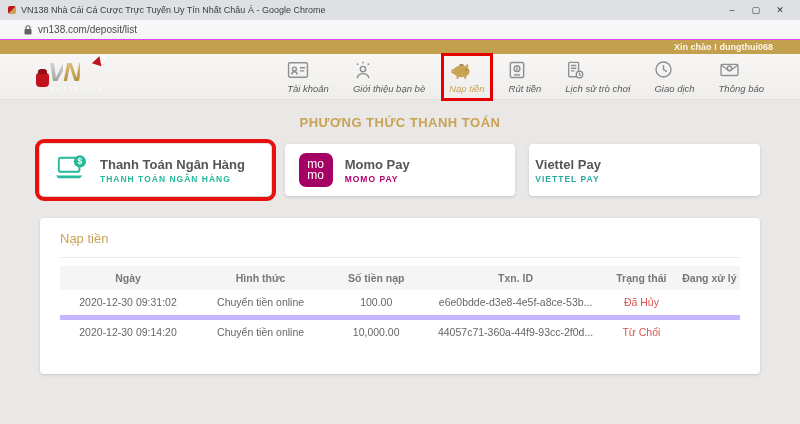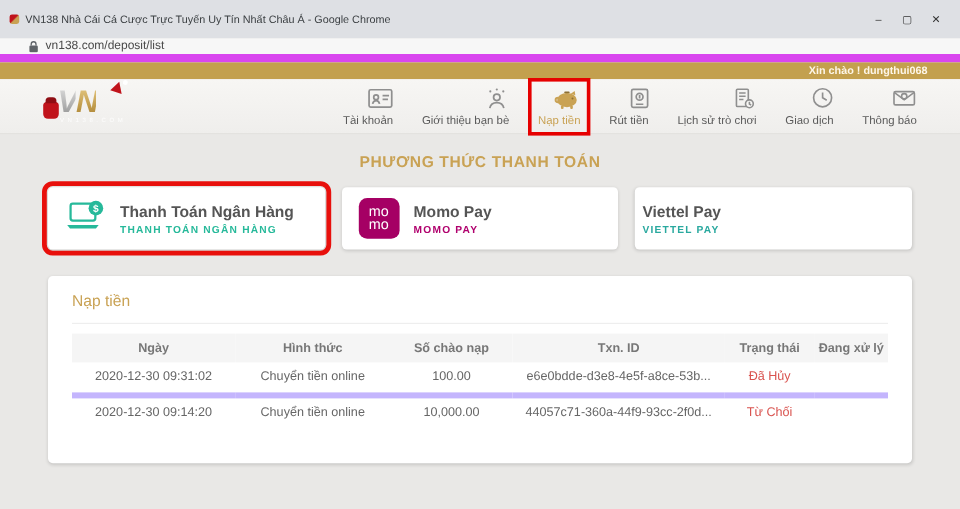--- a/index.html
+++ b/index.html
@@ -1,27 +1,27 @@
 <!DOCTYPE html>
 <html><head>
 <meta charset="utf-8">
 <style>
   * { margin:0; padding:0; box-sizing:border-box; }
   html,body { width:800px; height:424px; overflow:hidden; }
   body { font-family:"Liberation Sans", sans-serif; background:#e9e8e6; }
 
   
-  .titlebar { height:32px; background:#dee0e4; display:flex; align-items:center; padding:0 8px; }
+  .titlebar { height:20px; background:#dee0e4; display:flex; align-items:center; padding:0 8px; }
   .favicon { width:8px; height:8px; border-radius:2px; margin-right:5px;
              background:linear-gradient(135deg,#c0131b 45%,#c9a254 55%); }
   .title-text { font-size:9px; color:#3c4043; flex:1; white-space:nowrap; overflow:hidden; }
   .win-controls { display:flex; align-items:center; gap:0; }
   .win-btn { width:24px; height:16px; display:flex; align-items:center; justify-content:center;
              font-size:9px; color:#333; cursor:default; }
-  .urlbar { height:20px; background:#f7f7f7; border-bottom:7px solid #d946ef;
+  .urlbar { height:20px; background:#f7f7f7; border-bottom:1px solid #d946ef;
             display:flex; align-items:center; padding:0 10px; }
   .lock-icon { margin:0 6px 0 14px; display:flex; }
   .url-text { font-size:10px; color:#4a4a4a; }
 
   
   .gold-strip { height:14px; background:#c3a04e; display:flex; align-items:center;
                 justify-content:flex-end; padding-right:27px; }
   .greeting { font-size:9px; color:#fdf6e8; font-weight:bold; }
 
   
@@ -41,22 +41,22 @@
   .santa-hat::after { content:""; position:absolute; left:3px; top:-3px; width:4px; height:4px;
                       border-radius:50%; background:#fff; }
   .gift-bag { position:absolute; left:6px; top:16px; width:13px; height:14px;
               background:#c0131b; border-radius:3px 3px 4px 4px; }
   .gift-bag::before { content:""; position:absolute; left:2px; top:-4px; width:9px; height:5px;
                       background:#8f0e14; border-radius:3px 3px 0 0; }
   .logo-sub { position:absolute; left:20px; top:29px; font-size:5px; letter-spacing:3px;
               color:#ffffff; opacity:.9; }
 
   .nav { margin-left:auto; display:flex; align-items:flex-start; gap:20px; }
-  .nav-item { display:flex; flex-direction:column; align-items:flex-end; gap:3px;
-              color:#8f8f8f; cursor:pointer; padding:1px 2px; }
+  .nav-item { display:flex; flex-direction:column; align-items:flex-start; gap:3px;
+              color:#8f8f8f; cursor:pointer; padding:1px 2px;font-style:italic; }
   .nav-item .nav-label { font-size:9.5px; color:#5a5a5a; white-space:nowrap; }
   .nav-item.active { color:#c9a254; outline:3px solid #e60000; outline-offset:3px; }
   .nav-item.active .nav-label { color:#c9a254; }
   .nav-icon { height:20px; display:flex; align-items:center; }
 
   
   .content { height:328px; background:#e9e8e6; }
   .page-title { text-align:center; padding-top:15px; font-size:13px; font-weight:bold;
                 color:#c9a254; letter-spacing:.5px; }
 
@@ -264,21 +264,21 @@
           <col class="c-method">
           <col class="c-amount">
         <col class="c-txn">
           <col class="c-status">
           <col class="c-proc">
       </colgroup>
       <thead>
         <tr>
           <th>Ngày</th>
           <th>Hình thức</th>
-          <th>Số chào nạp</th>
+          <th>Số tiền nạp</th>
           <th>Txn. ID</th>
           <th>Trạng thái</th>
           <th>Đang xử lý</th>
         </tr>
       </thead>
       <tbody>
         <tr>
           <td>2020-12-30 09:31:02</td>
           <td>Chuyển tiền online</td>
           <td>100.00</td>

